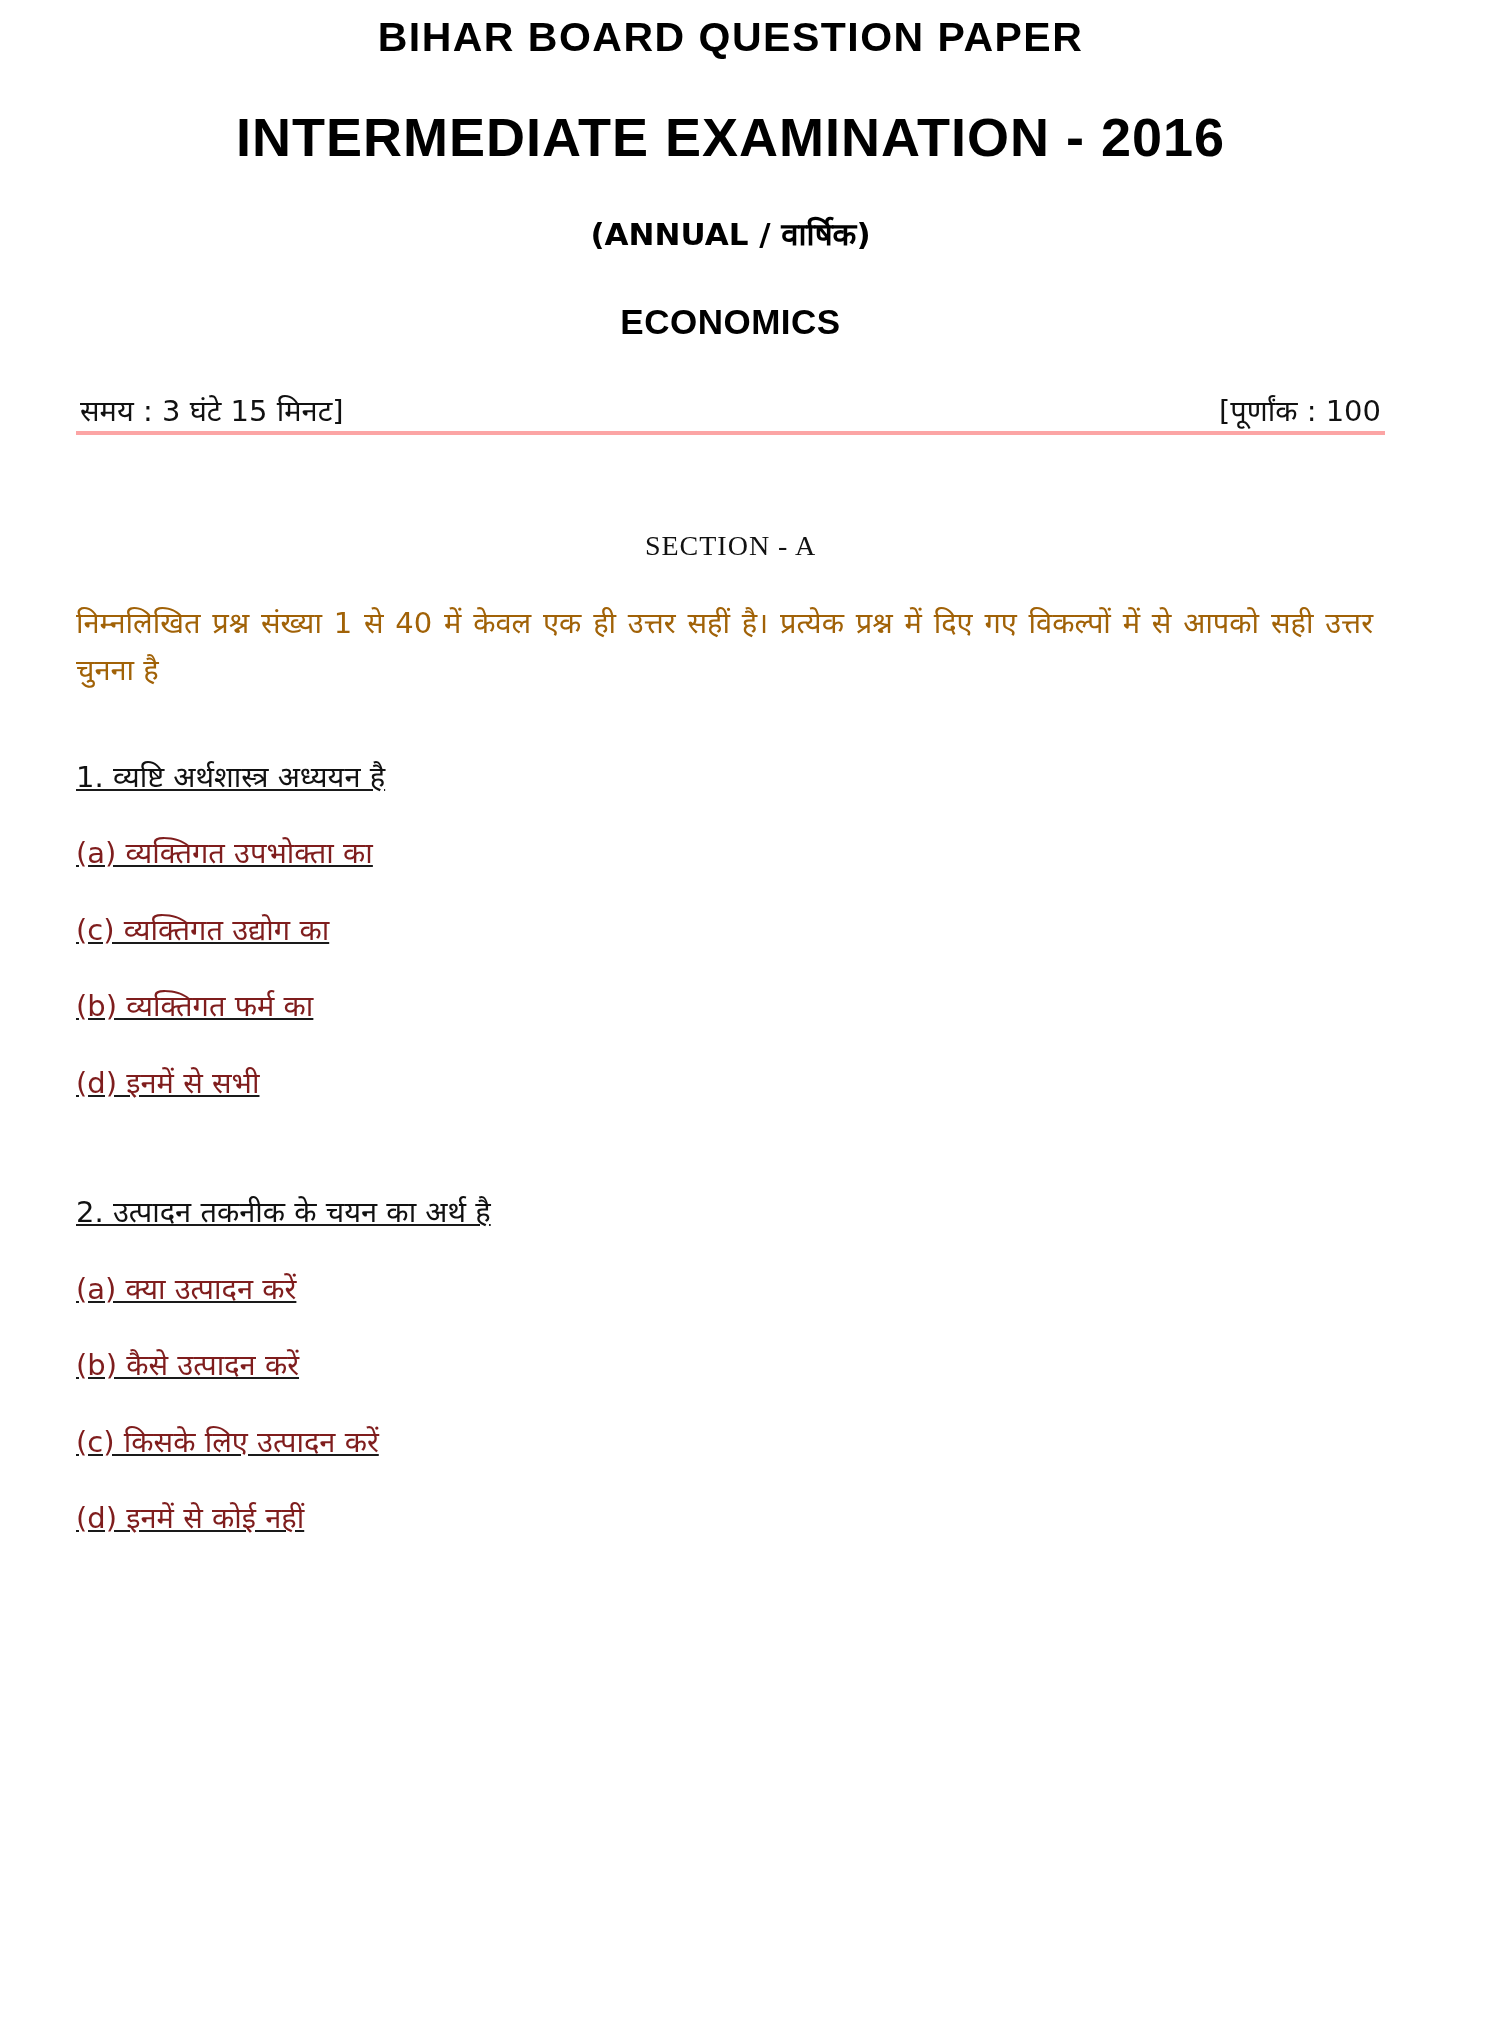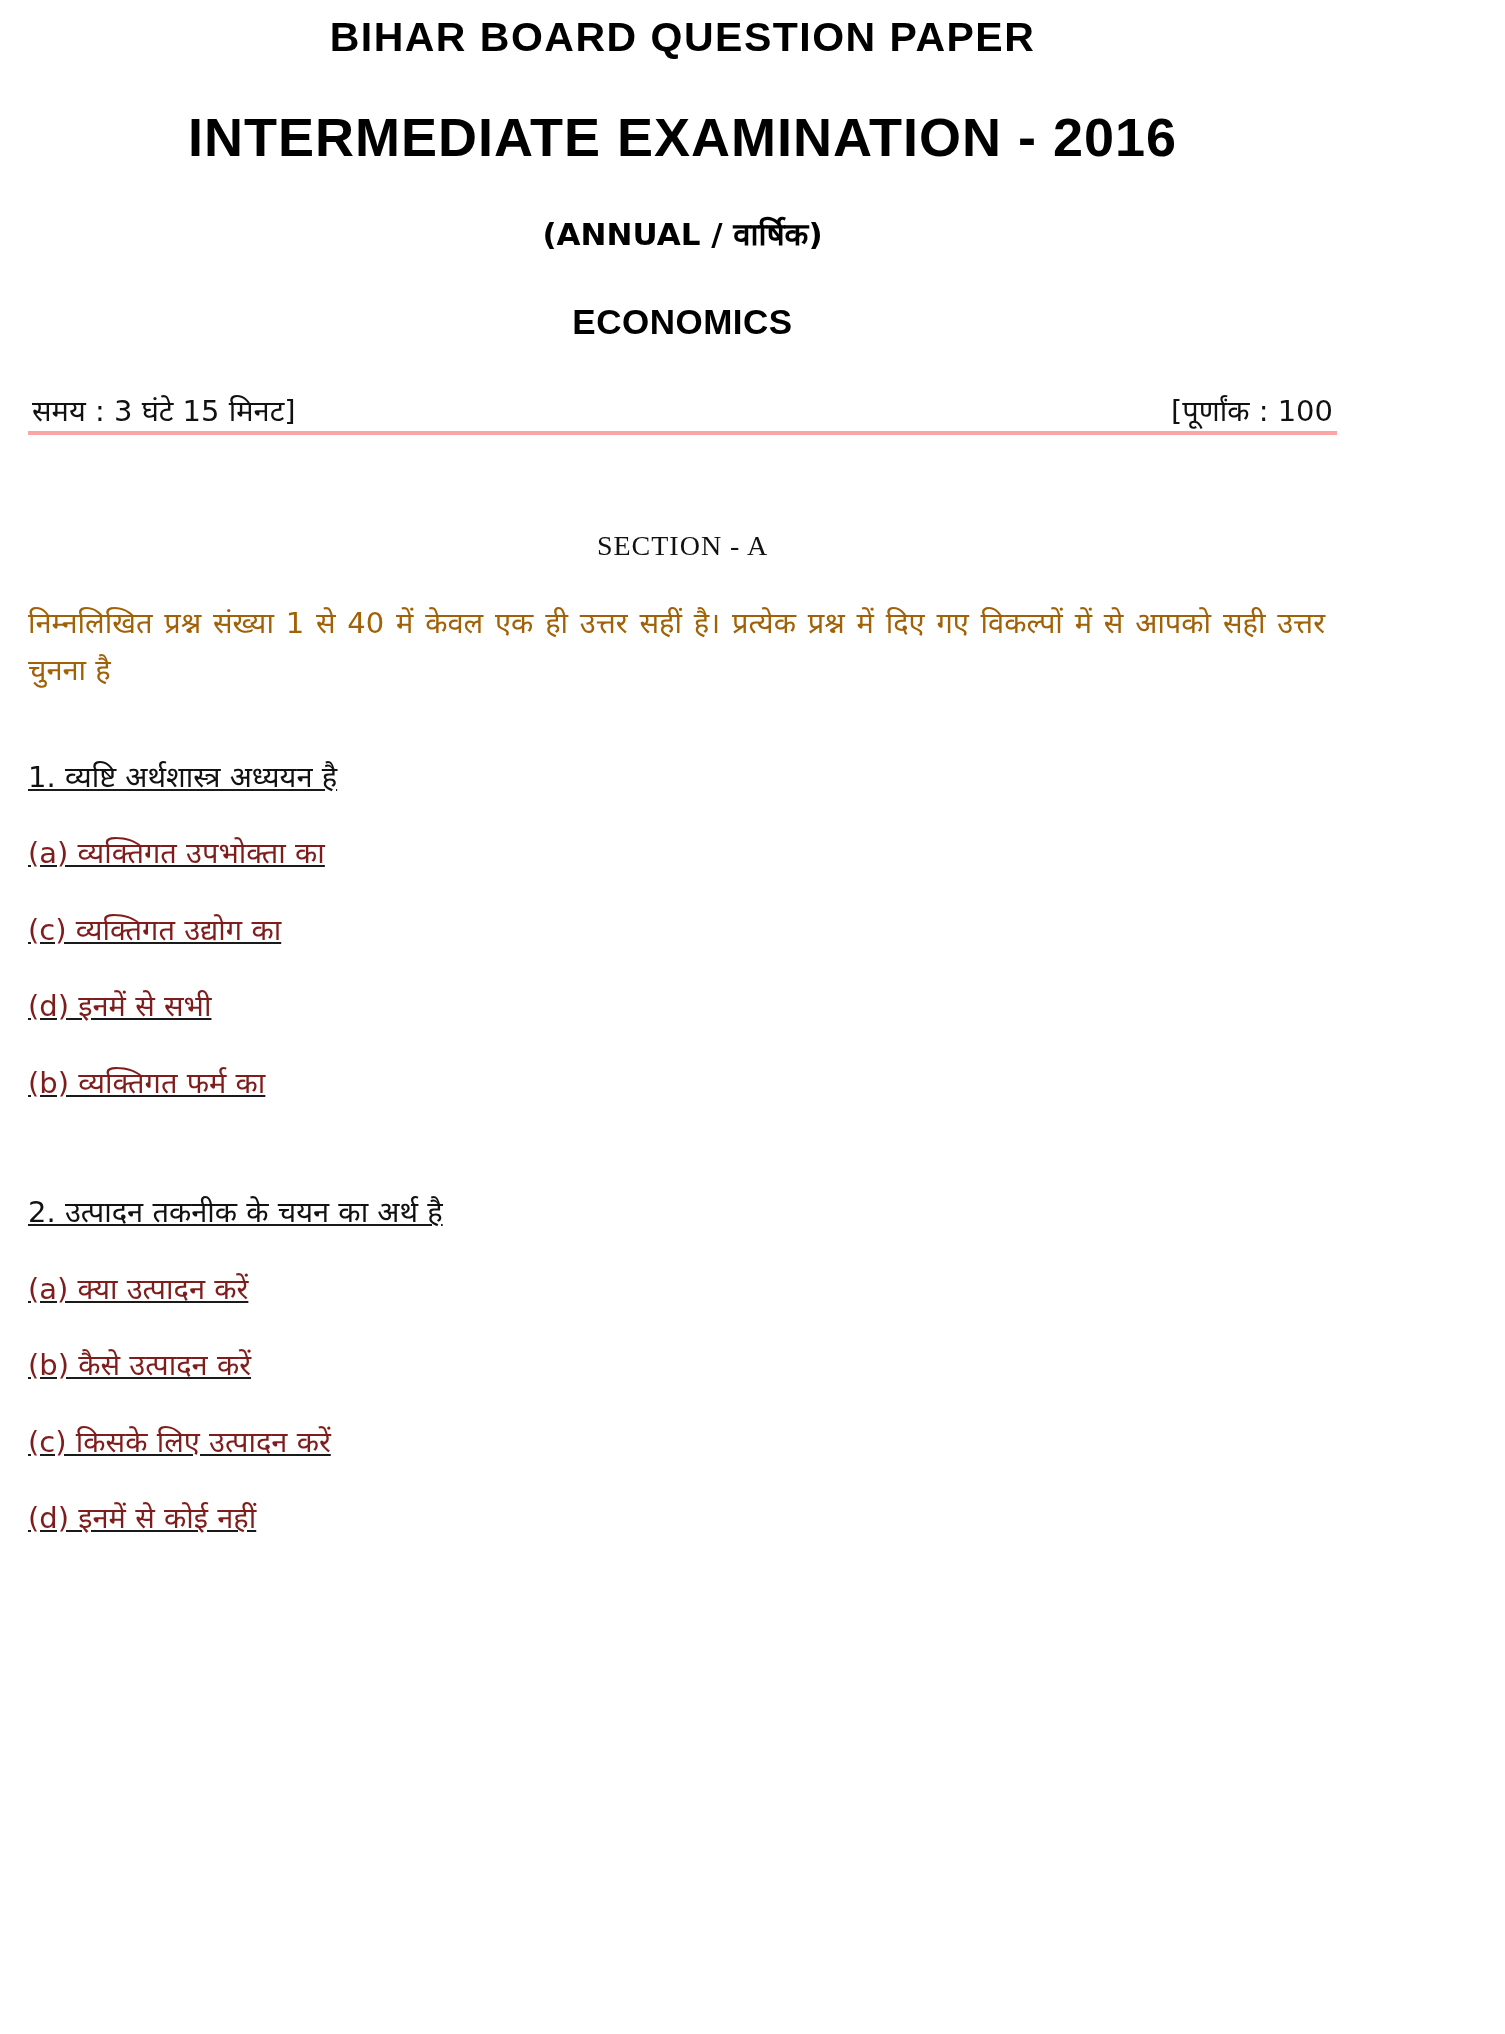--- a/index.html
+++ b/index.html
@@ -13,20 +13,21 @@
     font-family: "DejaVu Sans", sans-serif;
     color: #1a1a1a;
     -webkit-font-smoothing: antialiased;
   }
   .page {
     position: relative;
     width: 1365px;
     height: 2034px;
     box-sizing: border-box;
     padding: 0 28px;
+    margin-left: 48px;
   }
   .t-center { text-align: center; }
 
   .title-main {
     font-family: "Liberation Sans", sans-serif;
     font-weight: bold;
     font-size: 41px;
     letter-spacing: 1.5px;
     padding-top: 14px;
     color: #000;
@@ -133,22 +134,22 @@
   </div>
 
   <div class="section-head t-center">SECTION - A</div>
 
   <div class="instructions">निम्नलिखित प्रश्न संख्या 1 से 40 में केवल एक ही उत्तर सहीं है। प्रत्येक प्रश्न में दिए गए विकल्पों में से आपको सही उत्तर चुनना है</div>
 
   <div class="q-block">
     <div class="q-text">1. व्यष्टि अर्थशास्त्र अध्ययन है</div>
     <div class="opt">(a) व्यक्तिगत उपभोक्ता का</div>
     <div class="opt">(c) व्यक्तिगत उद्योग का</div>
+    <div class="opt">(b) व्यक्तिगत फर्म का</div>
     <div class="opt">(d) इनमें से सभी</div>
-    <div class="opt">(b) व्यक्तिगत फर्म का</div>
   </div>
 
   <div class="q-block second">
     <div class="q-text">2. उत्पादन तकनीक के चयन का अर्थ है</div>
     <div class="opt">(a) क्या उत्पादन करें</div>
     <div class="opt">(b) कैसे उत्पादन करें</div>
     <div class="opt">(c) किसके लिए उत्पादन करें</div>
     <div class="opt">(d) इनमें से कोई नहीं</div>
   </div>
 

